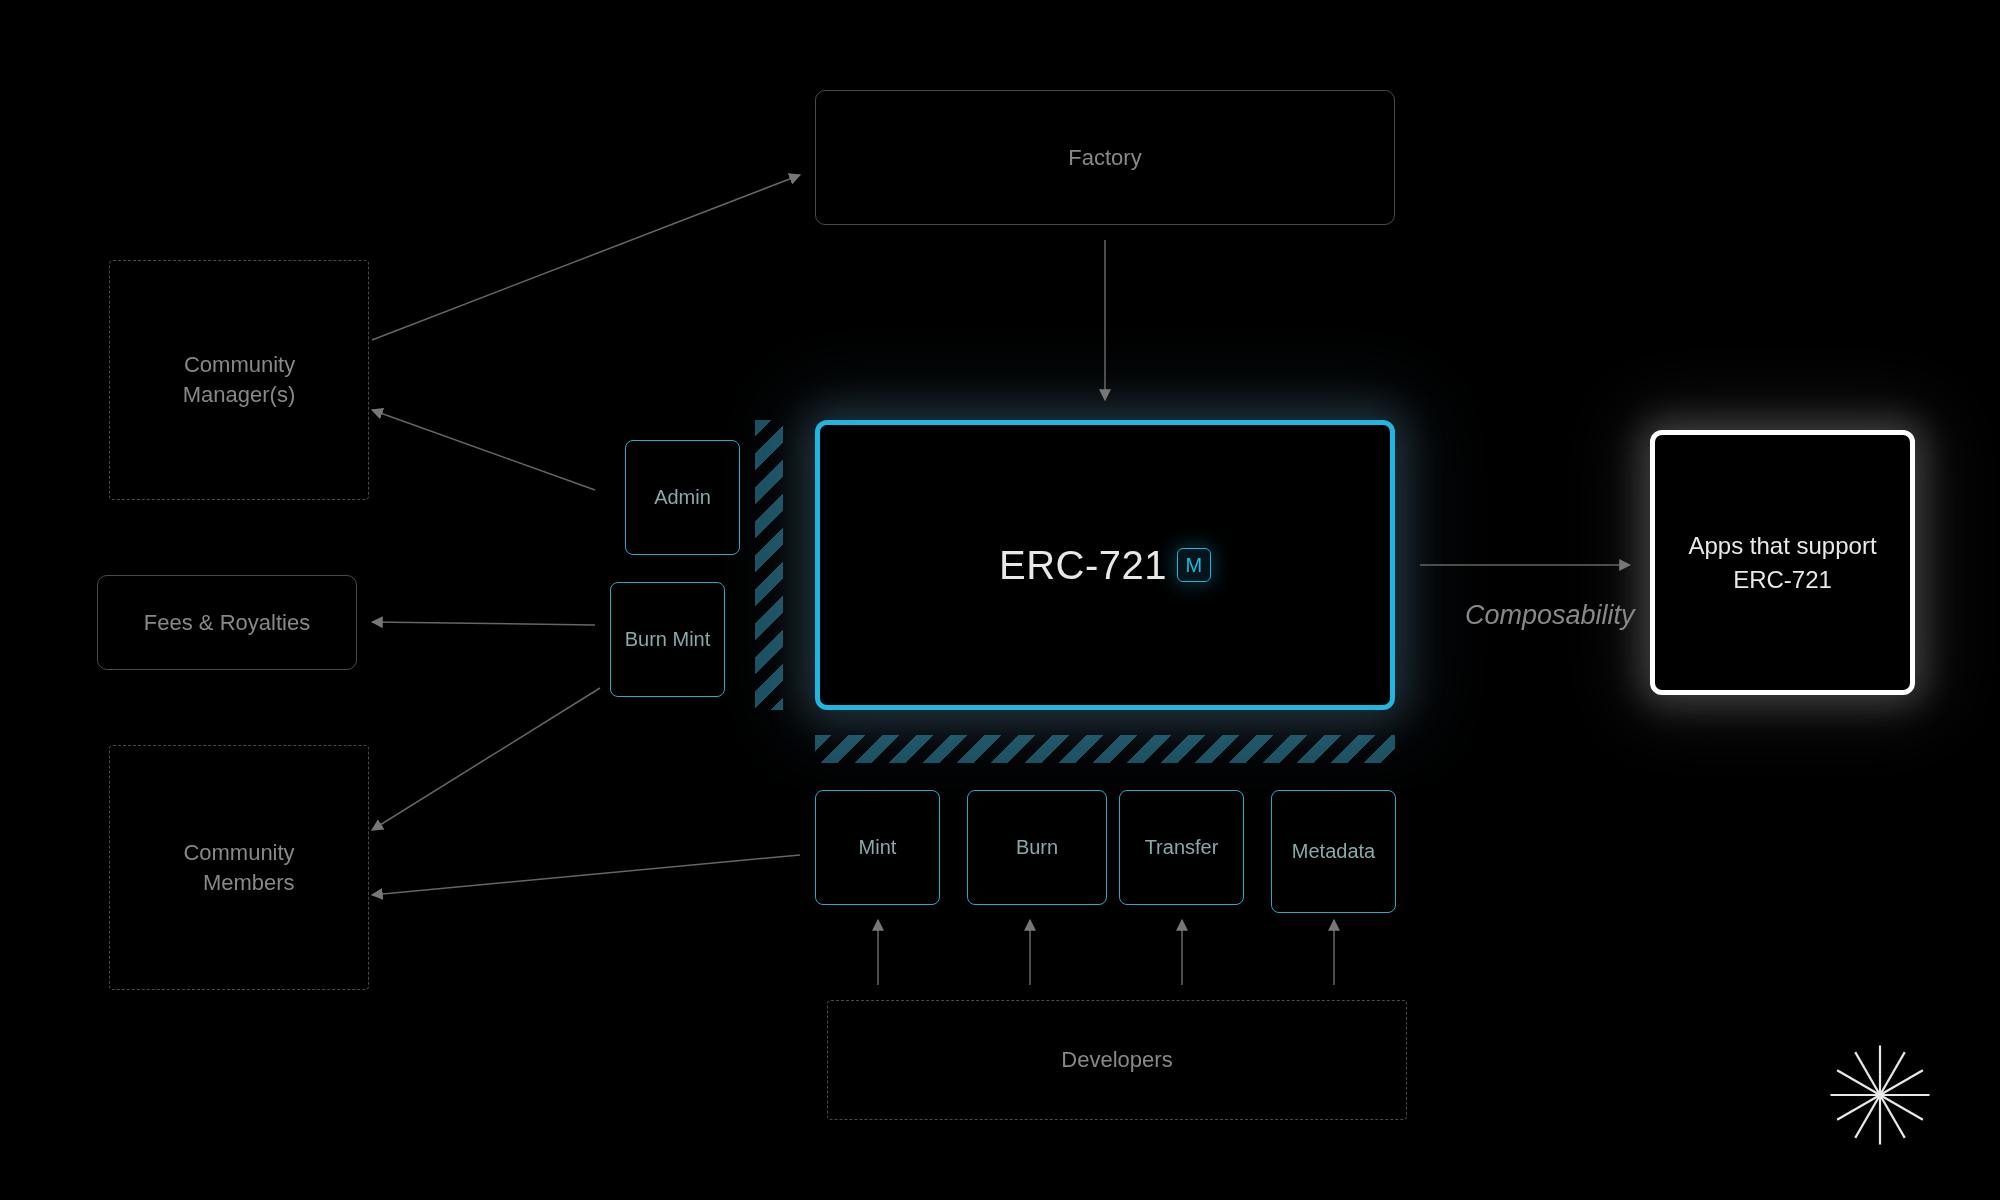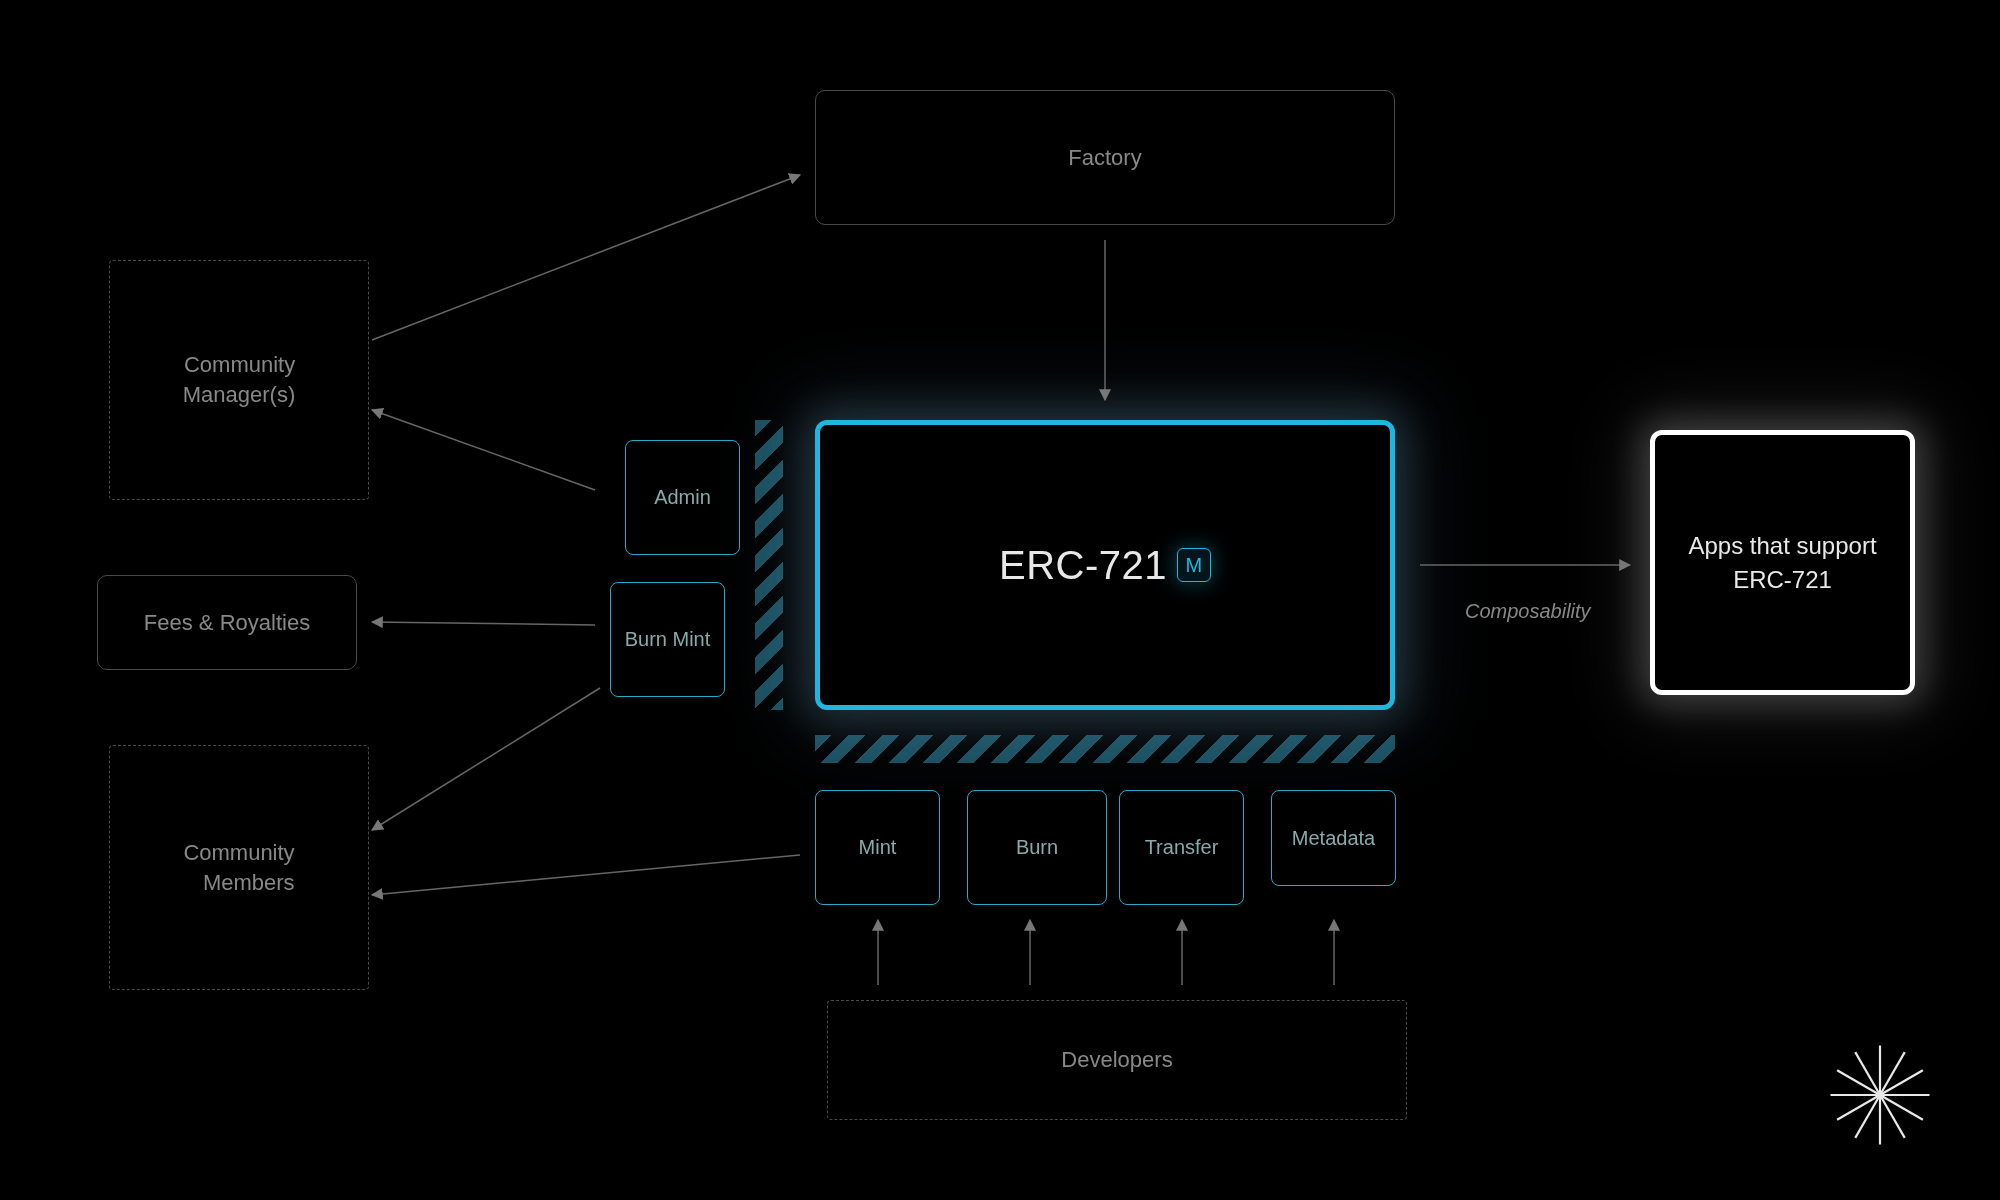--- a/index.html
+++ b/index.html
@@ -32,21 +32,21 @@
     border-radius: 12px;
     background: #000;
     box-shadow: 0 0 35px 10px rgba(255,255,255,0.20), 0 0 70px 25px rgba(255,255,255,0.08);
     display: flex; align-items: center; justify-content: center; text-align: center;
     color: #e8e8e8; font-size: 24px; line-height: 1.4; padding: 0 20px;
   }
   .hatch {
     position: absolute;
     background-image: repeating-linear-gradient(135deg, #1b5060 0px, #1b5060 12px, transparent 12px, transparent 24px);
   }
-  .label-italic { position: absolute; color: #888; font-style: italic; font-size: 20px; }
+  .label-italic { position: absolute; color: #888; font-style: italic; font-size: 27px; }
   svg.lines { position: absolute; top: 0; left: 0; width: 2000px; height: 1200px; pointer-events: none; }
   .starburst { position: absolute; }
 </style>
 </head>
 <body>
 
 <div class="canvas">
 
   <div class="box solid-gray" style="left:815px; top:90px; width:580px; height:135px;">
     <span>Factory</span>
@@ -88,21 +88,21 @@
   </div>
 
   <div class="box teal-box" style="left:967px; top:790px; width:140px; height:115px; font-size:20px;">
     <span>Burn</span>
   </div>
 
   <div class="box teal-box" style="left:1119px; top:790px; width:125px; height:115px; font-size:20px;">
     <span>Transfer</span>
   </div>
 
-  <div class="box teal-box" style="left:1271px; top:790px; width:125px; height:96px; font-size:20px;">
+  <div class="box teal-box" style="left:1271px; top:790px; width:125px; height:123px; font-size:20px;">
     <span>Metadata</span>
   </div>
 
   <div class="box dashed-gray" style="left:815px; top:1000px; width:580px; height:120px;">
     <span>Developers</span>
   </div>
 
   <div class="apps-box" style="left:1650px; top:430px; width:265px; height:265px;">
     <span>Apps that support ERC-721</span>
   </div>

